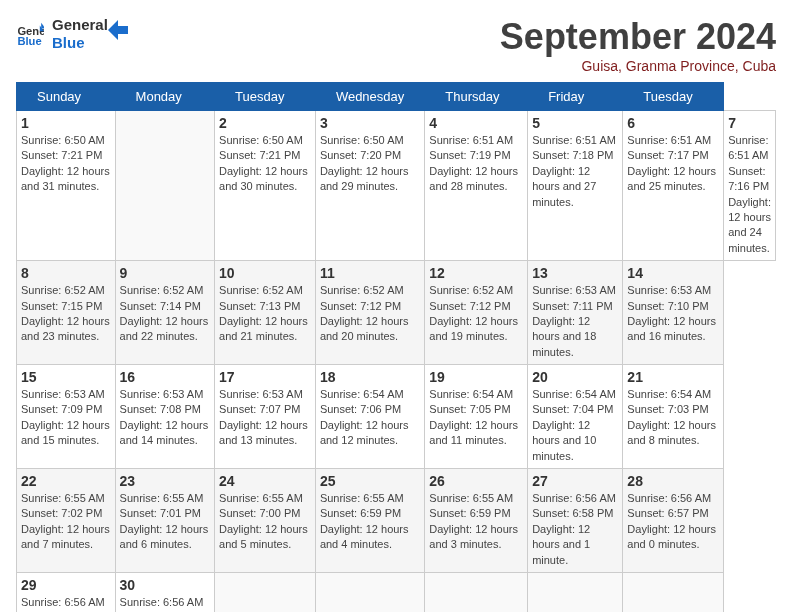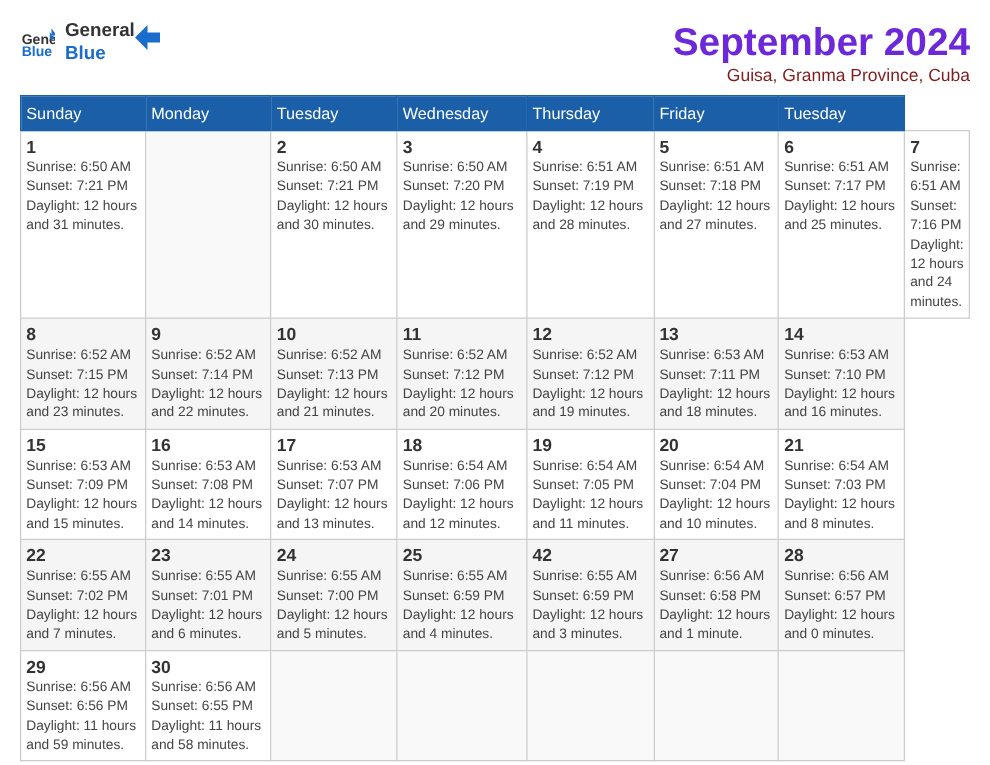--- a/index.html
+++ b/index.html
@@ -22,37 +22,37 @@
       gap: 4px;
     }
     .logo-icon {
       width: 28px;
       height: 28px;
     }
     .title-area {
       text-align: right;
     }
     .month-title {
-      font-size: 31px;
+      font-size: 36px;
       font-weight: bold;
-      color: #6d28d9;
+      color: #404040;
     }
     .subtitle {
       font-size: 14px;
       color: #7f1d1d;
     }
     table {
       width: 100%;
       border-collapse: collapse;
       font-size: 11px;
     }
     thead tr th {
       background: #1a5fa8;
       color: #fff;
-      padding: 6px 4px;
+      padding: 6px 20px;
       text-align: left;
       font-size: 13px;
       font-weight: normal;
       border: 1px solid #1a5fa8;
     }
     tbody tr td {
       border: 1px solid #ccc;
       padding: 4px;
       vertical-align: top;
       width: calc(100% / 7);
@@ -270,21 +270,21 @@
           Sunrise: 6:55 AM<br>Sunset: 7:00 PM<br>Daylight: 12 hours and 5 minutes.
         </div>
       </td>
         <td>
         <span class="day-num">25</span>
         <div class="day-info">
           Sunrise: 6:55 AM<br>Sunset: 6:59 PM<br>Daylight: 12 hours and 4 minutes.
         </div>
       </td>
         <td>
-        <span class="day-num">42</span>
+        <span class="day-num">26</span>
         <div class="day-info">
           Sunrise: 6:55 AM<br>Sunset: 6:59 PM<br>Daylight: 12 hours and 3 minutes.
         </div>
       </td>
         <td>
         <span class="day-num">27</span>
         <div class="day-info">
           Sunrise: 6:56 AM<br>Sunset: 6:58 PM<br>Daylight: 12 hours and 1 minute.
         </div>
       </td>

